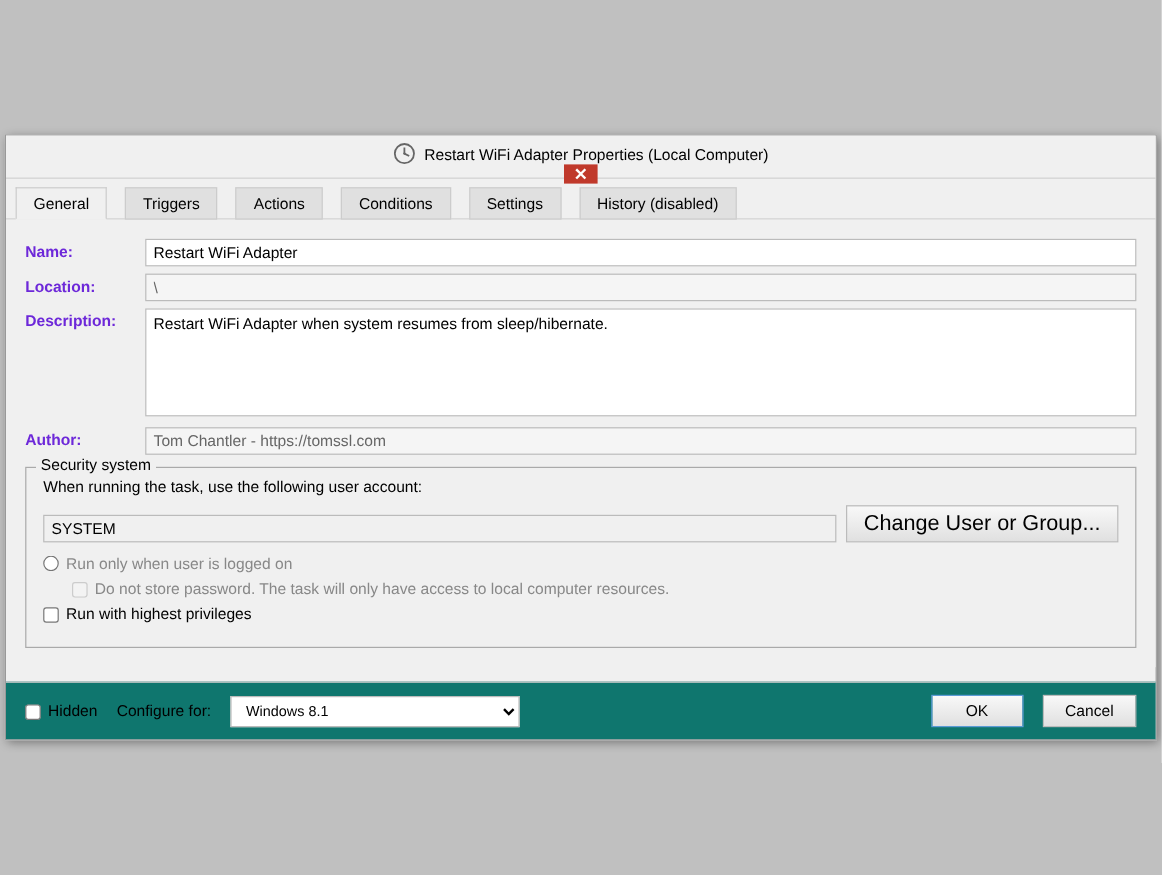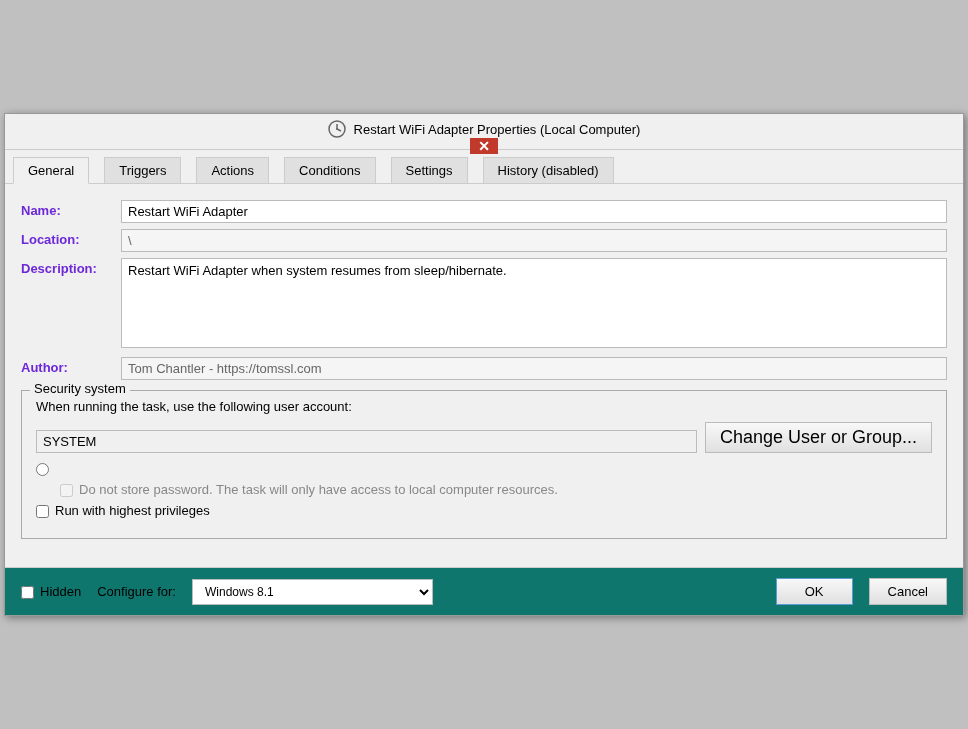--- a/index.html
+++ b/index.html
@@ -290,20 +290,21 @@
 
       <div class="security-desc">When running the task, use the following user account:</div>
 
       <div class="user-account-row">
         <input type="text" class="user-account-input" readonly="" value="SYSTEM" style="">
         <button class="change-btn">Change User or Group...</button>
       </div>
 
       <div class="radio-row">
         <input type="radio" name="run-when" id="r1" style="">
+        <label for="r1" class="disabled-text">Run only when user is logged on</label>
       </div>
       <div class="checkbox-row radio-indented">
         <input type="checkbox" id="cb1" disabled="" style="">
         <label for="cb1" class="disabled-text">Do not store password.  The task will only have access to local computer resources.</label>
       </div>
       <div class="checkbox-row">
         <input type="checkbox" id="cb2" style="">
         <label for="cb2">Run with highest privileges</label>
       </div>
     </div>

